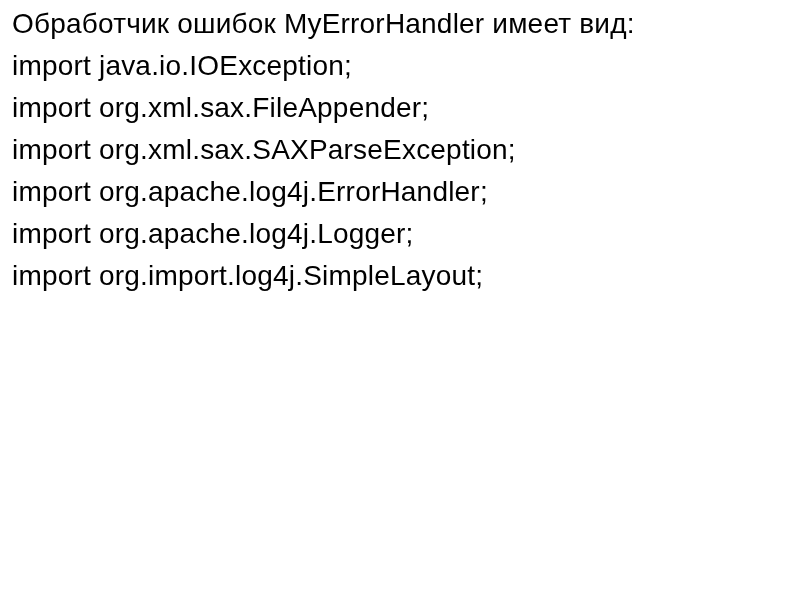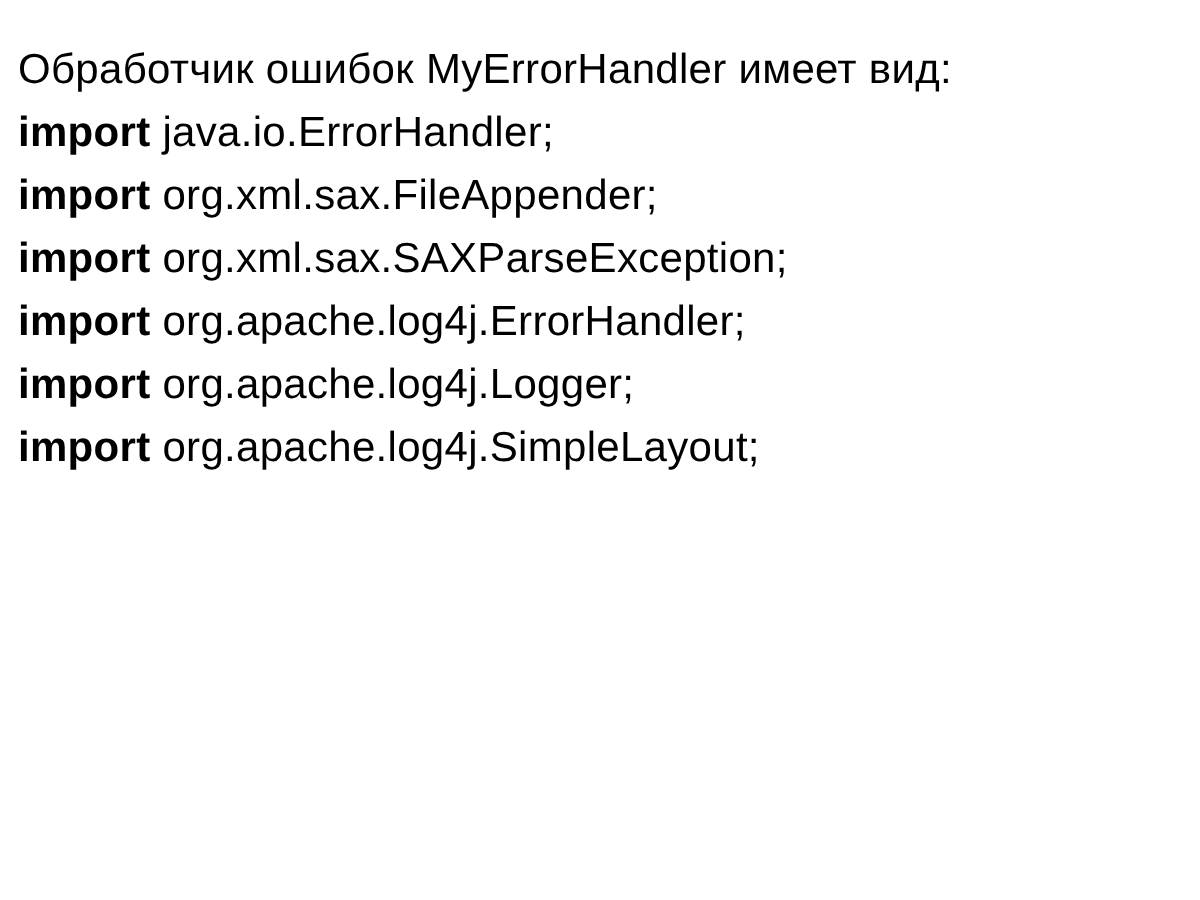--- a/index.html
+++ b/index.html
@@ -14,53 +14,52 @@
       font-family: Arial, Helvetica, sans-serif;
       padding: 8px 12px;
       overflow: hidden;
     }
     .heading {
       font-size: 28px;
       color: #000;
       margin-bottom: 10px;
       font-weight: normal;
       letter-spacing: 0.2px;
-      margin-top: 22px;
     }
     .code-line {
       font-size: 28px;
       color: #000;
       margin-bottom: 10px;
       font-weight: normal;
       letter-spacing: 0.2px;
     }
     .kw {
-      font-weight: bold;
+      font-weight: normal;
     }
   </style>
 </head>
 <body>
 
 <div class="heading">Обработчик ошибок MyErrorHandler имеет вид:</div>
 
 <div class="code-line">
-  <span class="kw">import</span><span> java.io.ErrorHandler;</span>
+  <span class="kw">import</span><span> java.io.IOException;</span>
 </div>
 
 <div class="code-line">
   <span class="kw">import</span><span> org.xml.sax.FileAppender;</span>
 </div>
 
 <div class="code-line">
   <span class="kw">import</span><span> org.xml.sax.SAXParseException;</span>
 </div>
 
 <div class="code-line">
   <span class="kw">import</span><span> org.apache.log4j.ErrorHandler;</span>
 </div>
 
 <div class="code-line">
   <span class="kw">import</span><span> org.apache.log4j.Logger;</span>
 </div>
 
 <div class="code-line">
-  <span class="kw">import</span><span> org.apache.log4j.SimpleLayout;</span>
+  <span class="kw">import</span><span> org.import.log4j.SimpleLayout;</span>
 </div>
 
 </body></html>

